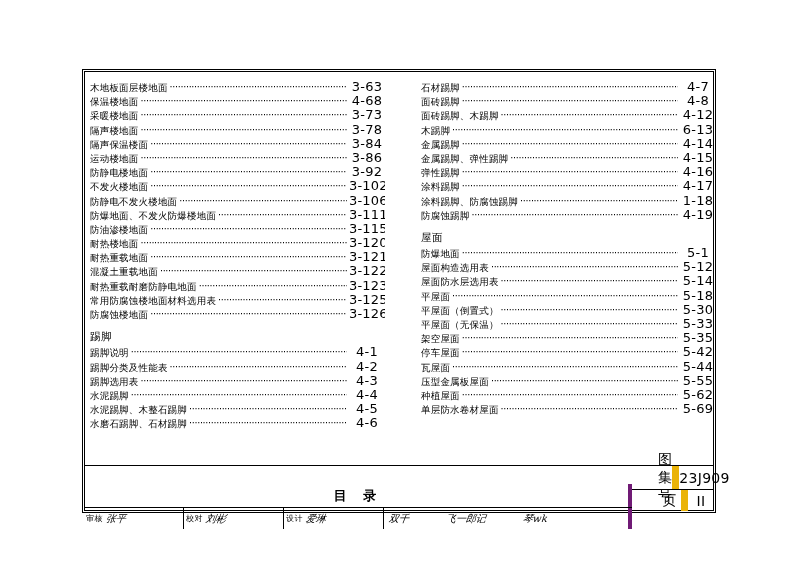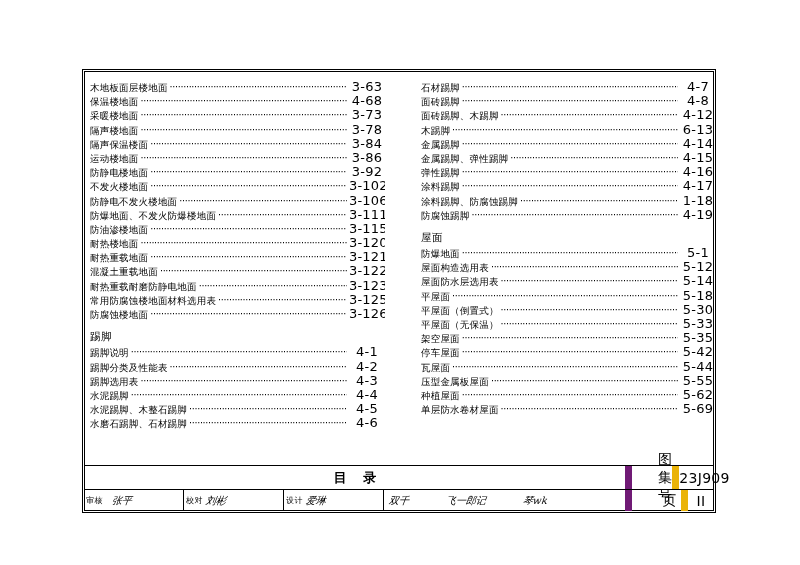--- a/index.html
+++ b/index.html
@@ -96,24 +96,24 @@
     left: 84px;
     top: 465px;
     width: 630px;
     height: 46px;
     border-top: 1px solid #000;
     box-sizing: border-box;
   }
   .tb-left {
     position: absolute;
     left: 0;
-    top: 0;
+    top: 18px;
     width: 548px;
     height: 45px;
-    border-right: 7px solid #701a75;
+    border-right: 4px solid #701a75;
     box-sizing: border-box;
   }
   .tb-title {
     position: absolute;
     left: 0;
     top: 0;
     width: 548px;
     height: 24px;
     border-bottom: 1px solid #000;
     box-sizing: border-box;
@@ -449,21 +449,21 @@
         </div>
       </div>
   </div>
 
   <div class="titleblock">
     <div class="tb-left">
       <div class="tb-title">
         <span>目 录</span>
       </div>
       <div class="tb-sign" id="sign-row">
-          <div class="sign-cell" style="width: 100px; gap: 6px;">
+          <div class="sign-cell" style="width: 100px;">
             <span class="role">审核</span>
             <span class="name">张平</span>
           </div>
           <div class="sign-cell" style="width: 100px;">
             <span class="role">校对</span>
             <span class="name">刘彬</span>
           </div>
           <div class="sign-cell" style="width: 100px;">
             <span class="role">设计</span>
             <span class="name">爱琳</span>

